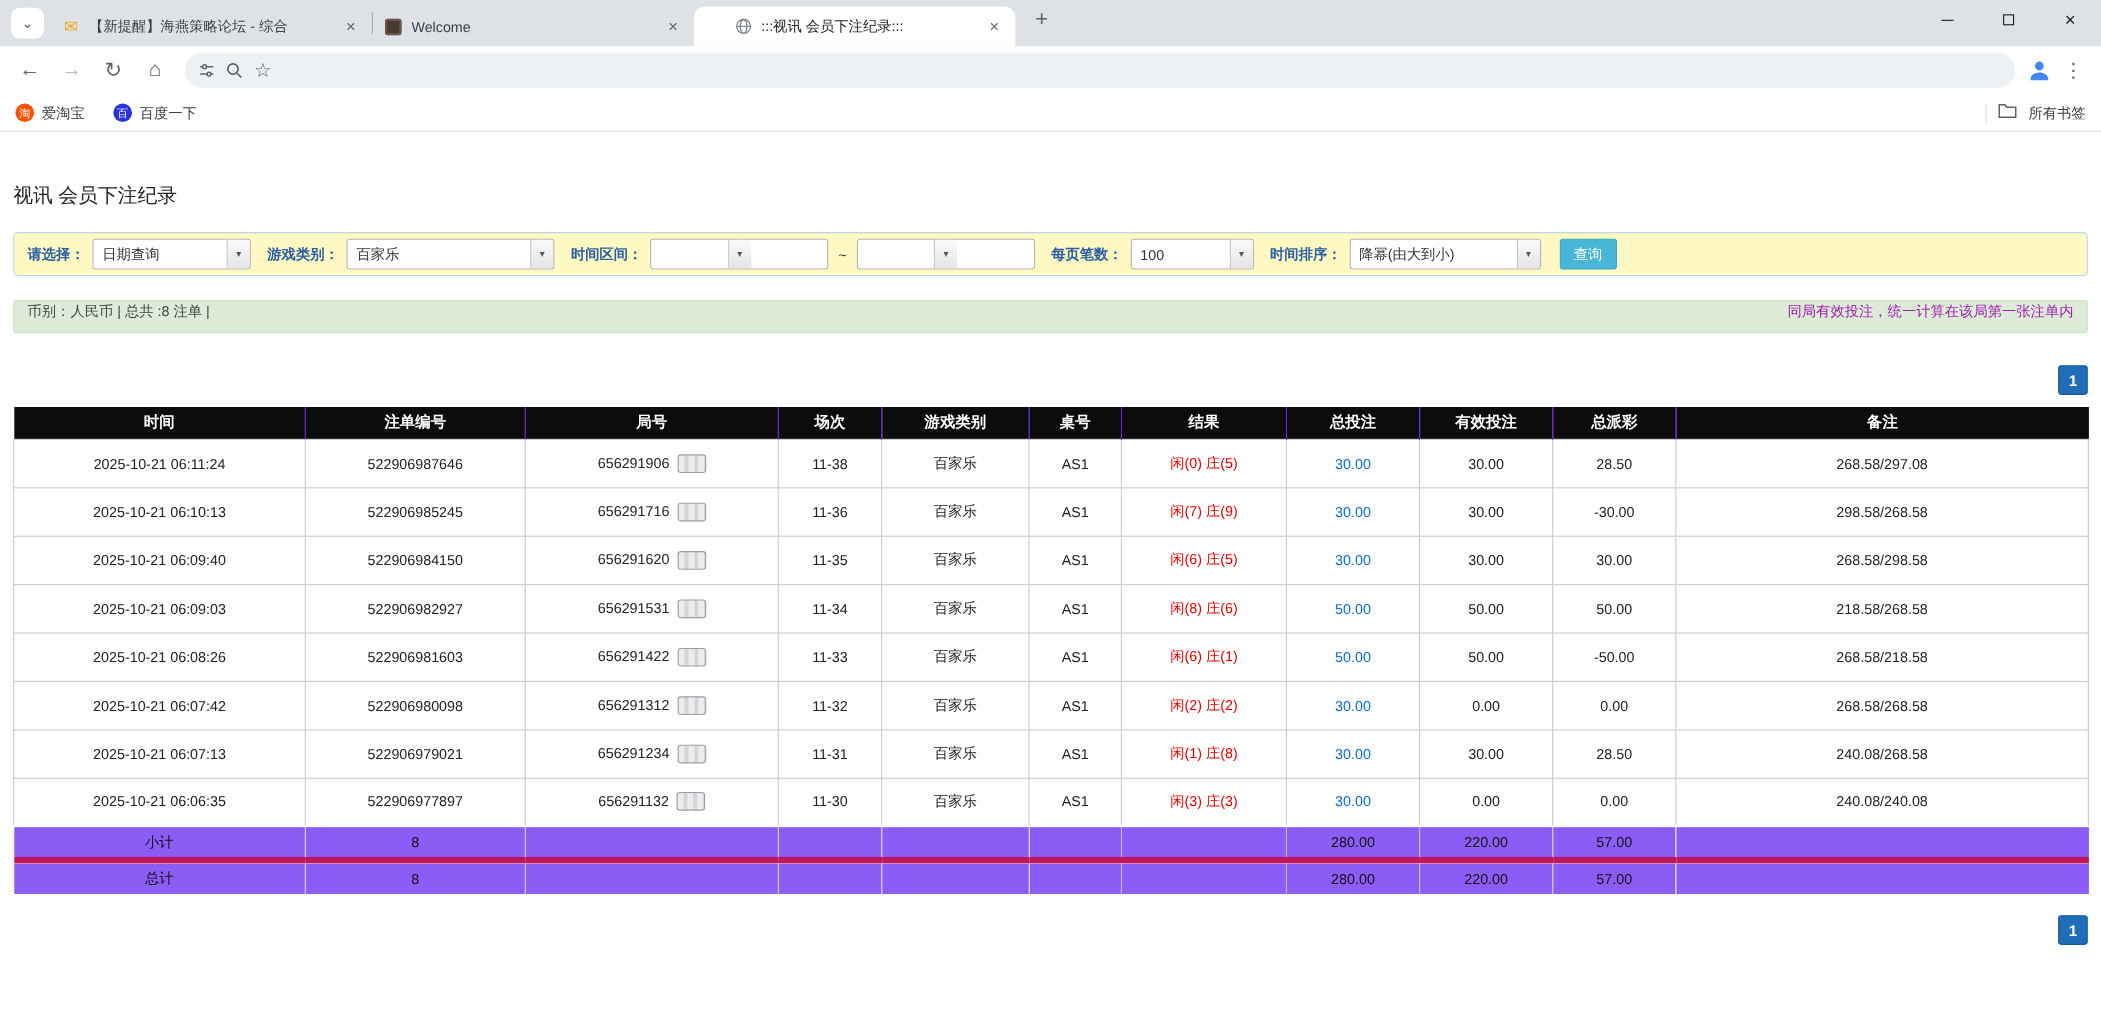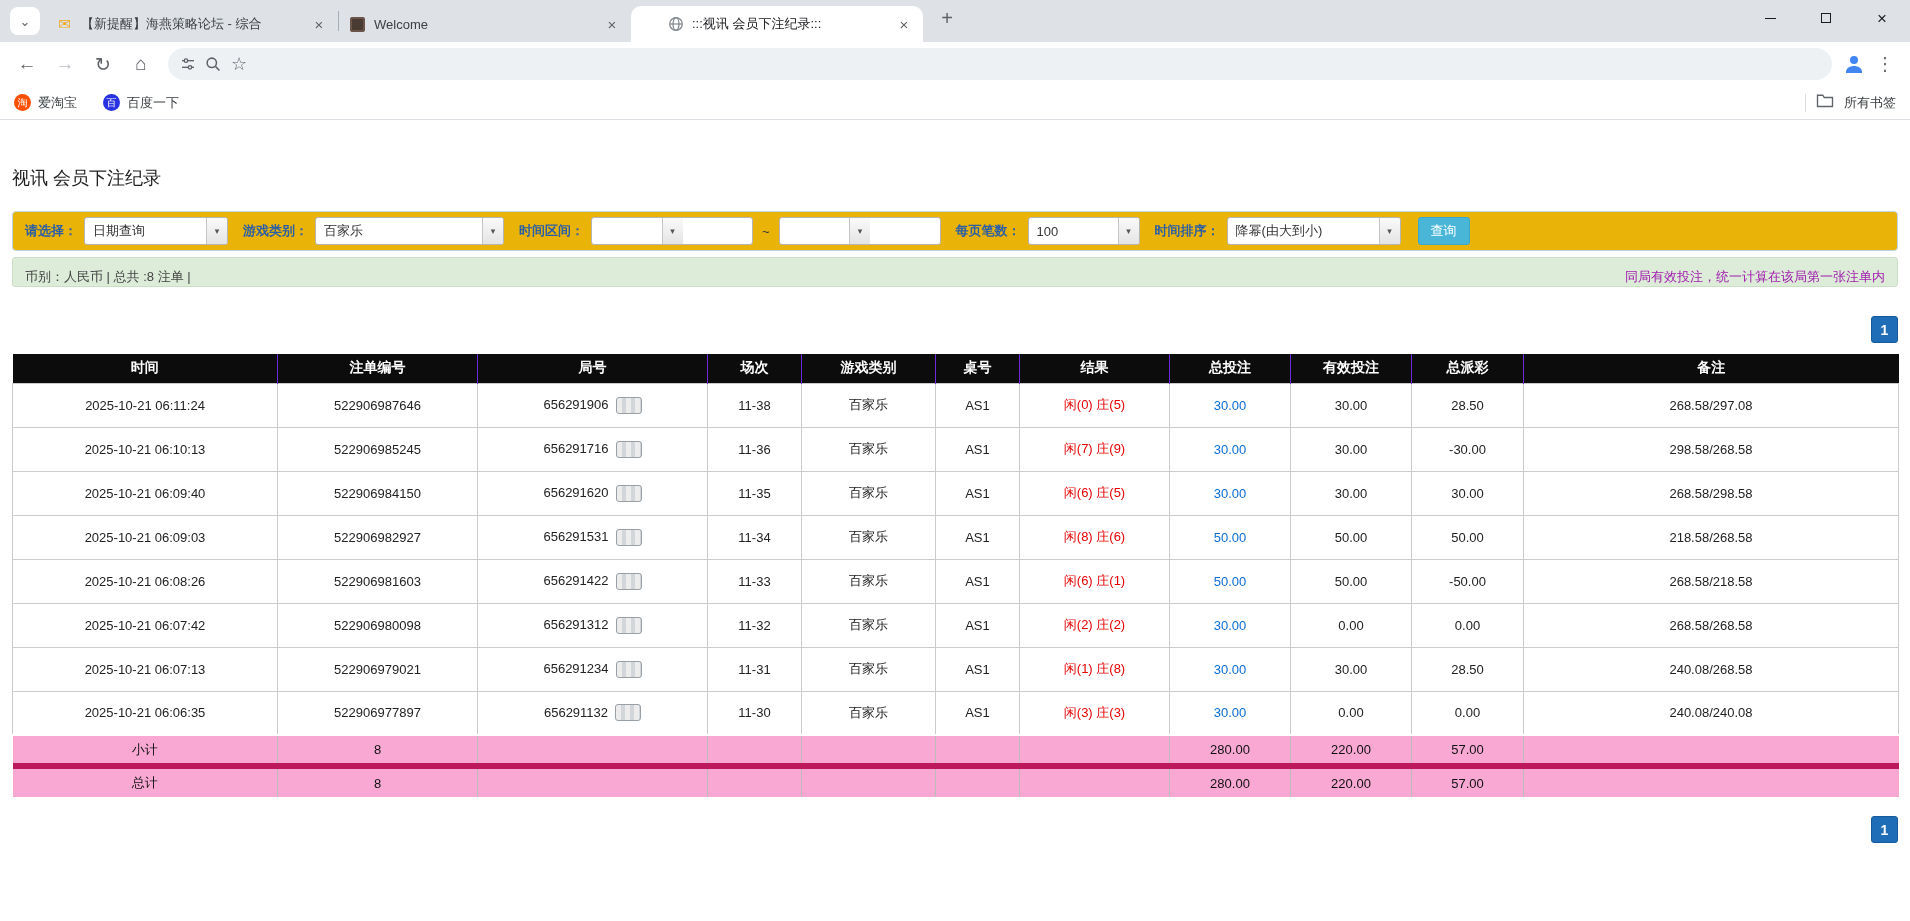--- a/index.html
+++ b/index.html
@@ -47,38 +47,38 @@
              display:flex; align-items:center; justify-content:center; flex:0 0 auto; }
   .taobao { background:#ff5000; }
   .baidu  { background:#2932e1; }
   .bm-right { margin-left:auto; display:flex; align-items:center; gap:10px; }
   .bm-divider { width:1px; height:18px; background:#dadce0; }
 
   
   .page { padding:0 12px; }
   .page-title { margin:46px 0 0 0; font-size:18px; font-weight:400; color:#222; }
 
-  .filterbar { margin-top:21px; height:40px; background:#eab308; border:1px solid #bcd6e8;
+  .filterbar { margin-top:21px; height:40px; background:#fef9c3; border:1px solid #bcd6e8;
                border-radius:4px; display:flex; align-items:center; padding:0 12px; gap:7px; }
   .flabel { font-size:13px; font-weight:bold; color:#2b5fa5; margin-left:8px; white-space:nowrap; }
   .flabel.first { margin-left:0; }
   .combo { height:28px; background:#fff; border:1px solid #b5b5b5; border-radius:3px;
            display:flex; align-items:center; overflow:hidden; }
   .combo-val { flex:1; font-size:13px; color:#333; padding:0 8px; white-space:nowrap; overflow:hidden; }
   .combo-btn { width:21px; height:100%; border-left:1px solid #c5c5c5;
                background:linear-gradient(#fafafa,#e4e4e4); display:flex; align-items:center;
                justify-content:center; font-size:9px; color:#555; }
   .w144{width:144px;justify-content:flex-end;} .w189{width:189px;} .w162{width:162px;flex-direction:column;} .w104{width:112px;} .w174{width:174px;}
   .tilde { font-size:13px; color:#333; padding:0 2px; }
   .search-btn { height:28px; padding:0 12px; margin-left:10px; background:#49b6d8; color:#fff;
                 border:1px solid #3aa8cc; border-radius:3px; font-size:13px;
                 font-family:inherit; cursor:pointer; }
 
-  .summarybar { margin-top:6px; height:30px; background:#dcecd8; border:1px solid #cbdfc4;
-                border-radius:3px; display:flex; align-items:flex-end; padding:0 12px; }
+  .summarybar { margin-top:22px; height:30px; background:#dcecd8; border:1px solid #cbdfc4;
+                border-radius:3px; display:flex; align-items:flex-start; padding:0 12px; }
   .summary-left { font-size:13px; color:#444; }
   .summary-right { margin-left:auto; font-size:13px; color:#a21caf; }
 
   .pager { display:flex; justify-content:flex-end; }
   .pager-top { margin-top:29px; }
   .pager-bottom { margin-top:19px; }
   .page-btn { width:27px; height:27px; background:#1e6db6; color:#fff; border:1px solid #175a99;
               border-radius:3px; font-size:14px; font-weight:bold; font-family:inherit; cursor:pointer; }
 
   table.records { margin-top:11px; border-collapse:collapse; table-layout:fixed; width:1886px; }
@@ -87,21 +87,21 @@
   .records th:last-child { border-right:none; }
   .records td { height:44px; text-align:center; border:1px solid #cbcbcb; font-size:13px;
                 color:#222; overflow:hidden; white-space:nowrap; }
   .res { color:#e60000; }
   .betlink { color:#0b6cd4; cursor:pointer; }
   .neg { color:#f00000; }
   .round-img { display:inline-block; width:26px; height:17px; margin-left:7px; vertical-align:middle;
                border:1px solid #98a0a6; border-radius:3px;
                background:repeating-linear-gradient(90deg,#ececec 0 5px,#d2d6da 5px 9px); }
   .round-num { vertical-align:middle; }
-  tr.foot td { background:#f9a8d4; height:31px; color:#111; border:none;
+  tr.foot td { background:#8b5cf6; height:31px; color:#111; border:none;
                border-right:1px solid #bcbcbc; }
   tr.foot td:last-child { border-right:none; }
   tr.foot-sub td   { border-top:2px solid #fff; }
   tr.foot-total td { border-top:6px solid #be185d; }
 </style>
 </head>
 <body>
 
 <div class="tabstrip">
   <div class="tabsearch">

